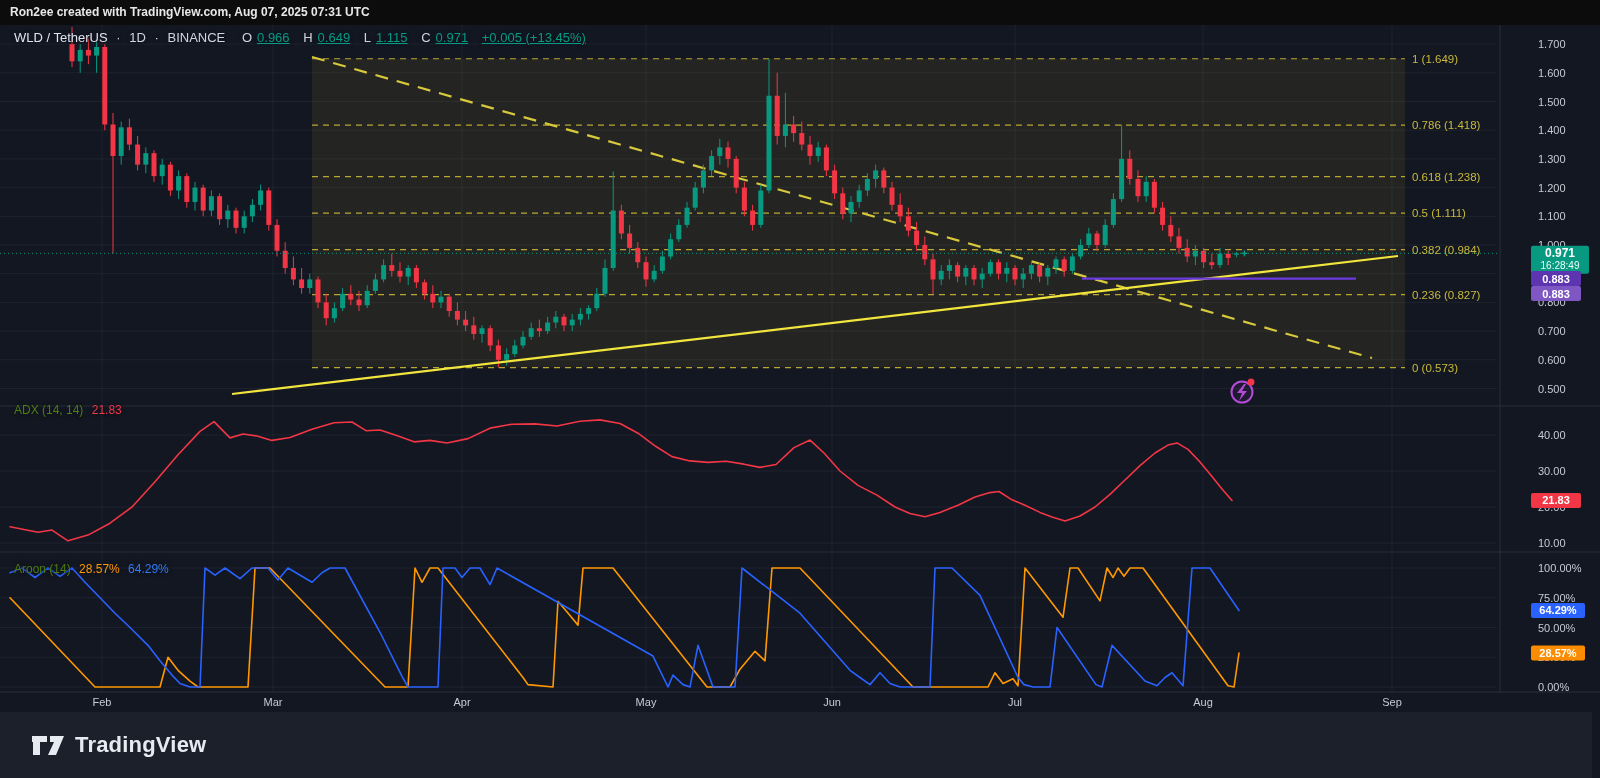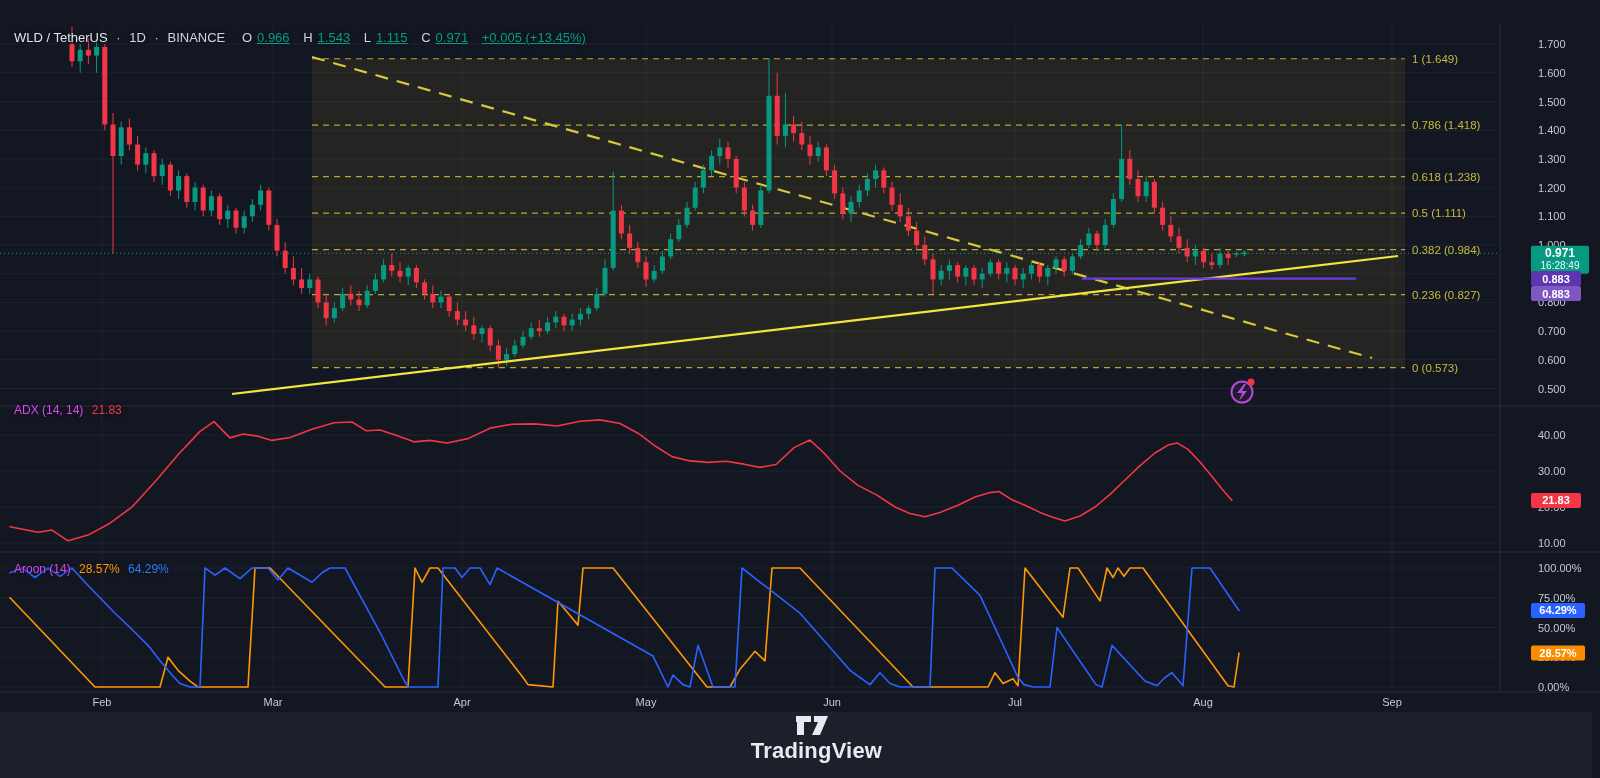--- a/index.html
+++ b/index.html
@@ -15,30 +15,33 @@
   #legend-main{left:14px;top:30px;}
   #legend-adx{left:14px;top:403px;font-size:12px;}
   #legend-aroon{left:14px;top:562px;font-size:12px;}
   .sym{color:#dfe3ec;font-weight:400;}
   .meta{color:#d0d4dd;}
   .olc-k{color:#cfd3dc;margin-right:1px;}
   .val-up{color:#089981;text-decoration:underline;}
   .val-red{color:#f23645;}
   .val-orange{color:#ff9800;}
   .val-blue{color:#3179f5;}
-  .ind-title{color:#d946ef;}
+  .ind-title{color:#4d7c0f;}
   #footer{position:absolute;left:0;top:712px;width:1592px;height:66px;background:#1c202b;
-          z-index:5;display:flex;align-items:center;padding-left:31px;box-sizing:border-box;flex-direction:column;}
+          z-index:5;display:flex;align-items:center;padding-left:31px;box-sizing:border-box;}
   #footer .brand{color:#e7eaf0;font-size:22px;font-weight:700;margin-left:10px;letter-spacing:.2px;}
 </style>
 </head>
 <body>
 
 <div id="stage">
 
+  <div id="topbar">
+    <span>Ron2ee created with TradingView.com, Aug 07, 2025 07:31 UTC</span>
+  </div>
 
   <svg id="cv" width="1600" height="778">
       <g>
         <line x1="102" y1="25" x2="102" y2="692" stroke="rgba(240,243,250,0.055)" stroke-width="1"></line>
         <line x1="273" y1="25" x2="273" y2="692" stroke="rgba(240,243,250,0.055)" stroke-width="1"></line>
         <line x1="462" y1="25" x2="462" y2="692" stroke="rgba(240,243,250,0.055)" stroke-width="1"></line>
         <line x1="646" y1="25" x2="646" y2="692" stroke="rgba(240,243,250,0.055)" stroke-width="1"></line>
         <line x1="832" y1="25" x2="832" y2="692" stroke="rgba(240,243,250,0.055)" stroke-width="1"></line>
         <line x1="1015" y1="25" x2="1015" y2="692" stroke="rgba(240,243,250,0.055)" stroke-width="1"></line>
         <line x1="1203" y1="25" x2="1203" y2="692" stroke="rgba(240,243,250,0.055)" stroke-width="1"></line>
@@ -455,21 +458,21 @@
       </g>
     </svg>
 
   <div class="legend" id="legend-main">
     <span class="sym">WLD / TetherUS</span>
     <span class="meta">·</span>
     <span class="meta">1D</span>
     <span class="meta">·</span>
     <span class="meta">BINANCE</span>
     <span style="margin-left:8px;"><span class="olc-k">O</span><span class="val-up">0.966</span></span>
-    <span><span class="olc-k">H</span><span class="val-up">1.543</span></span>
+    <span><span class="olc-k">H</span><span class="val-up">0.649</span></span>
     <span><span class="olc-k">L</span><span class="val-up">1.115</span></span>
     <span><span class="olc-k">C</span><span class="val-up">0.971</span></span>
     <span class="val-up">+0.005 (+13.45%)</span>
   </div>
 
   <div class="legend" id="legend-adx">
     <span class="ind-title">ADX (14, 14)</span>
     <span class="val-red">21.83</span>
   </div>
 

